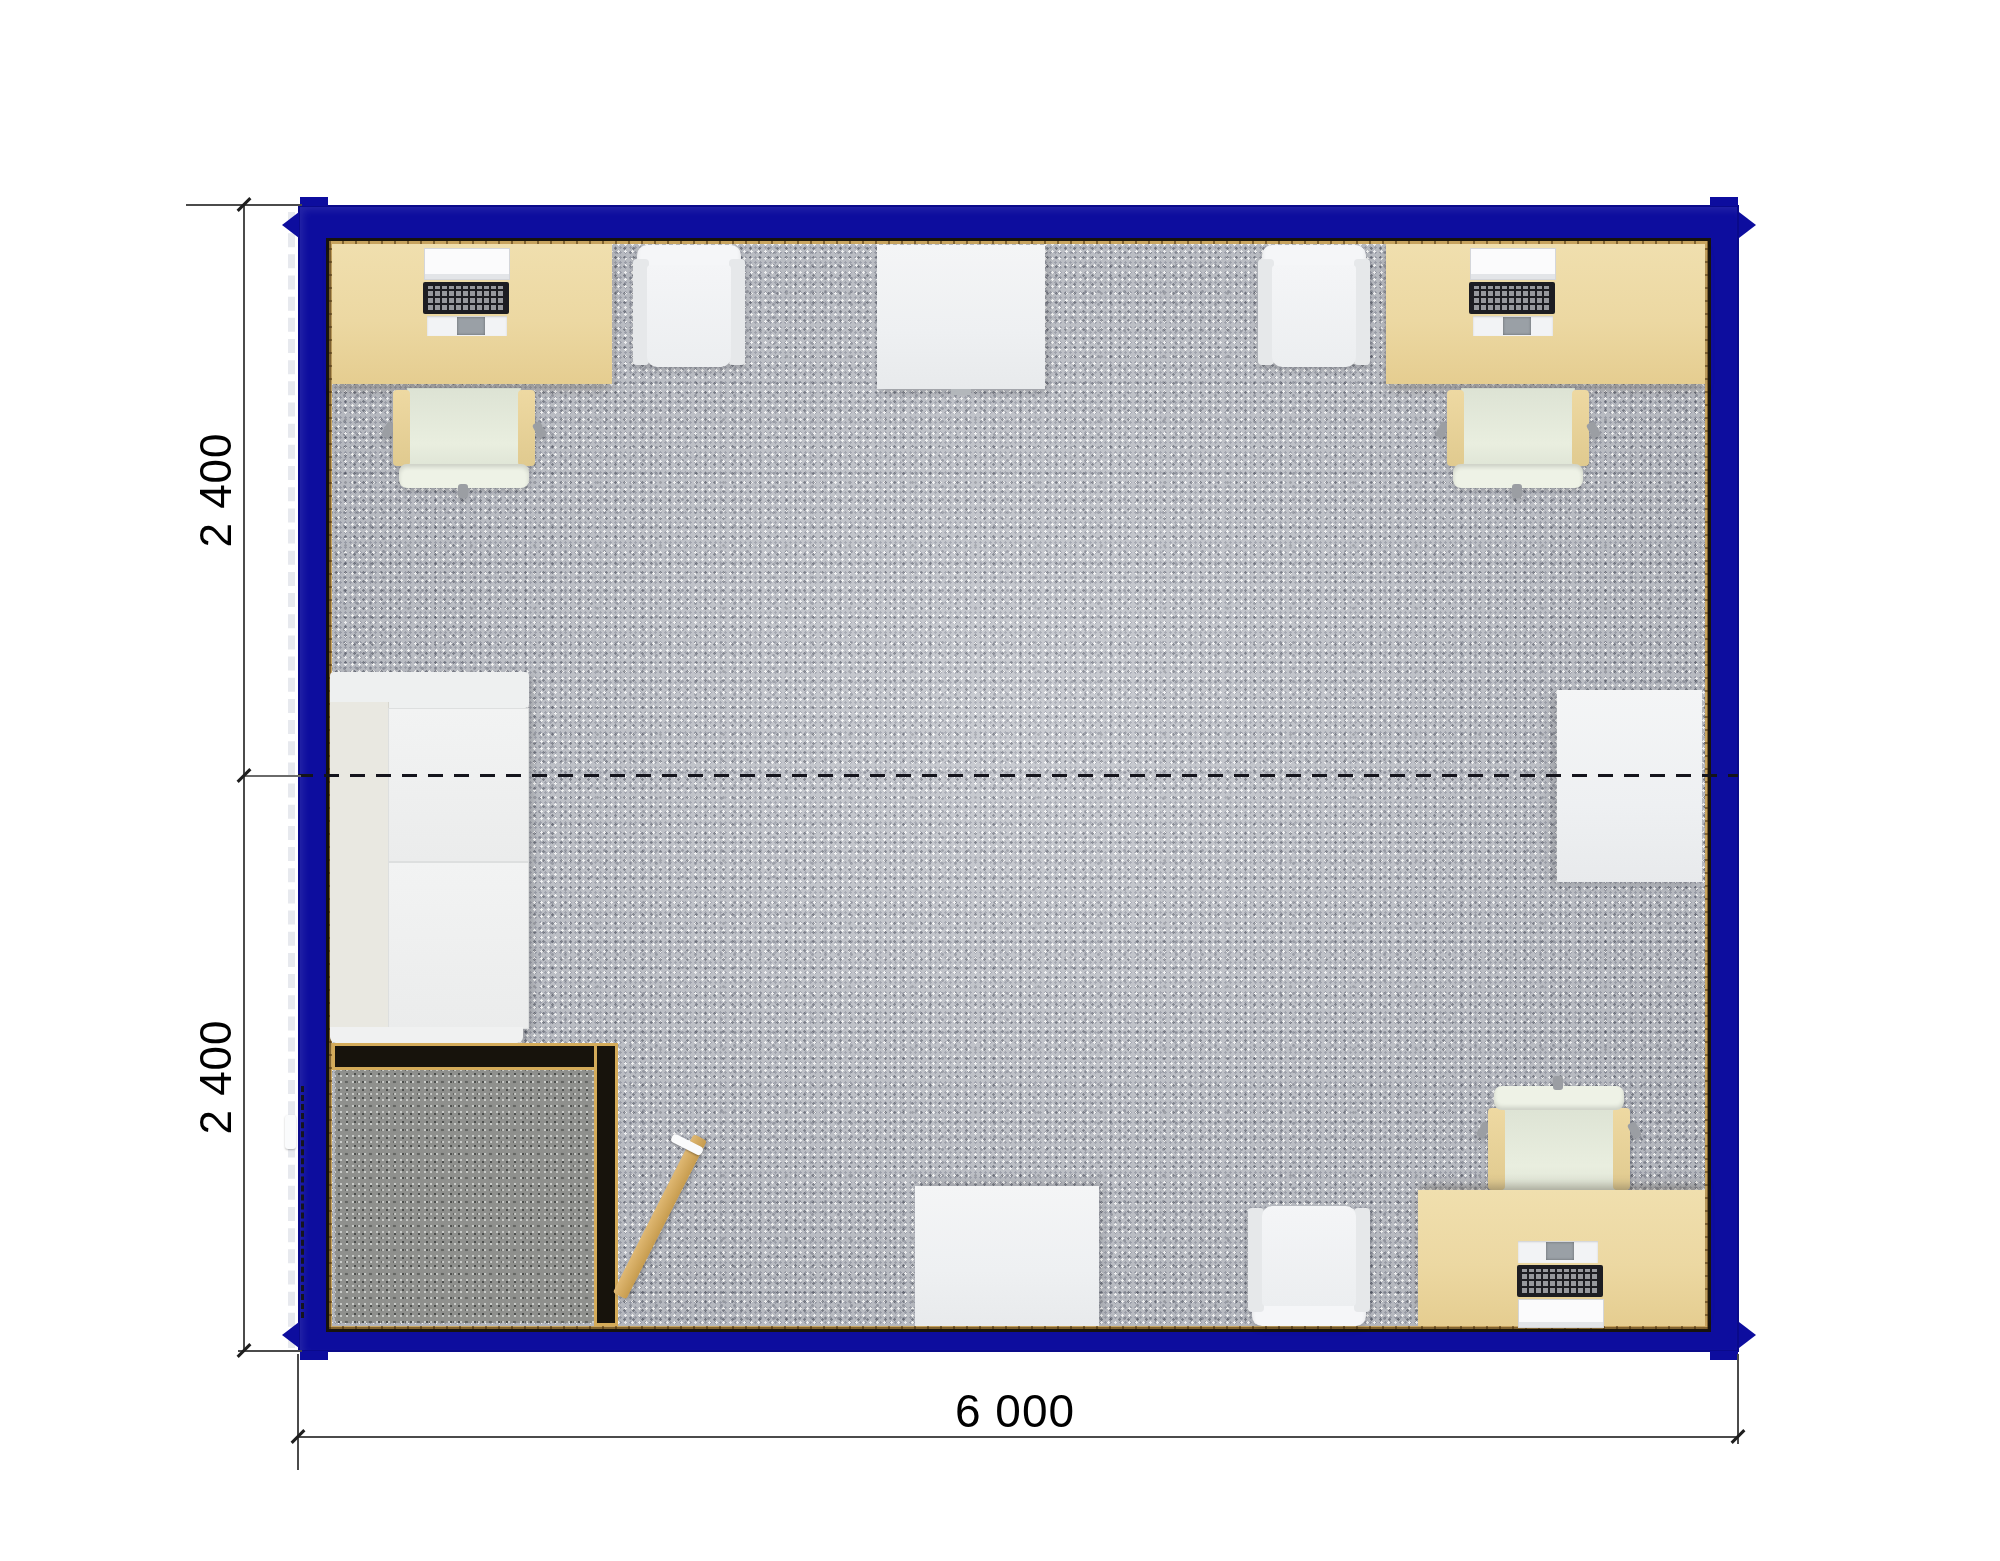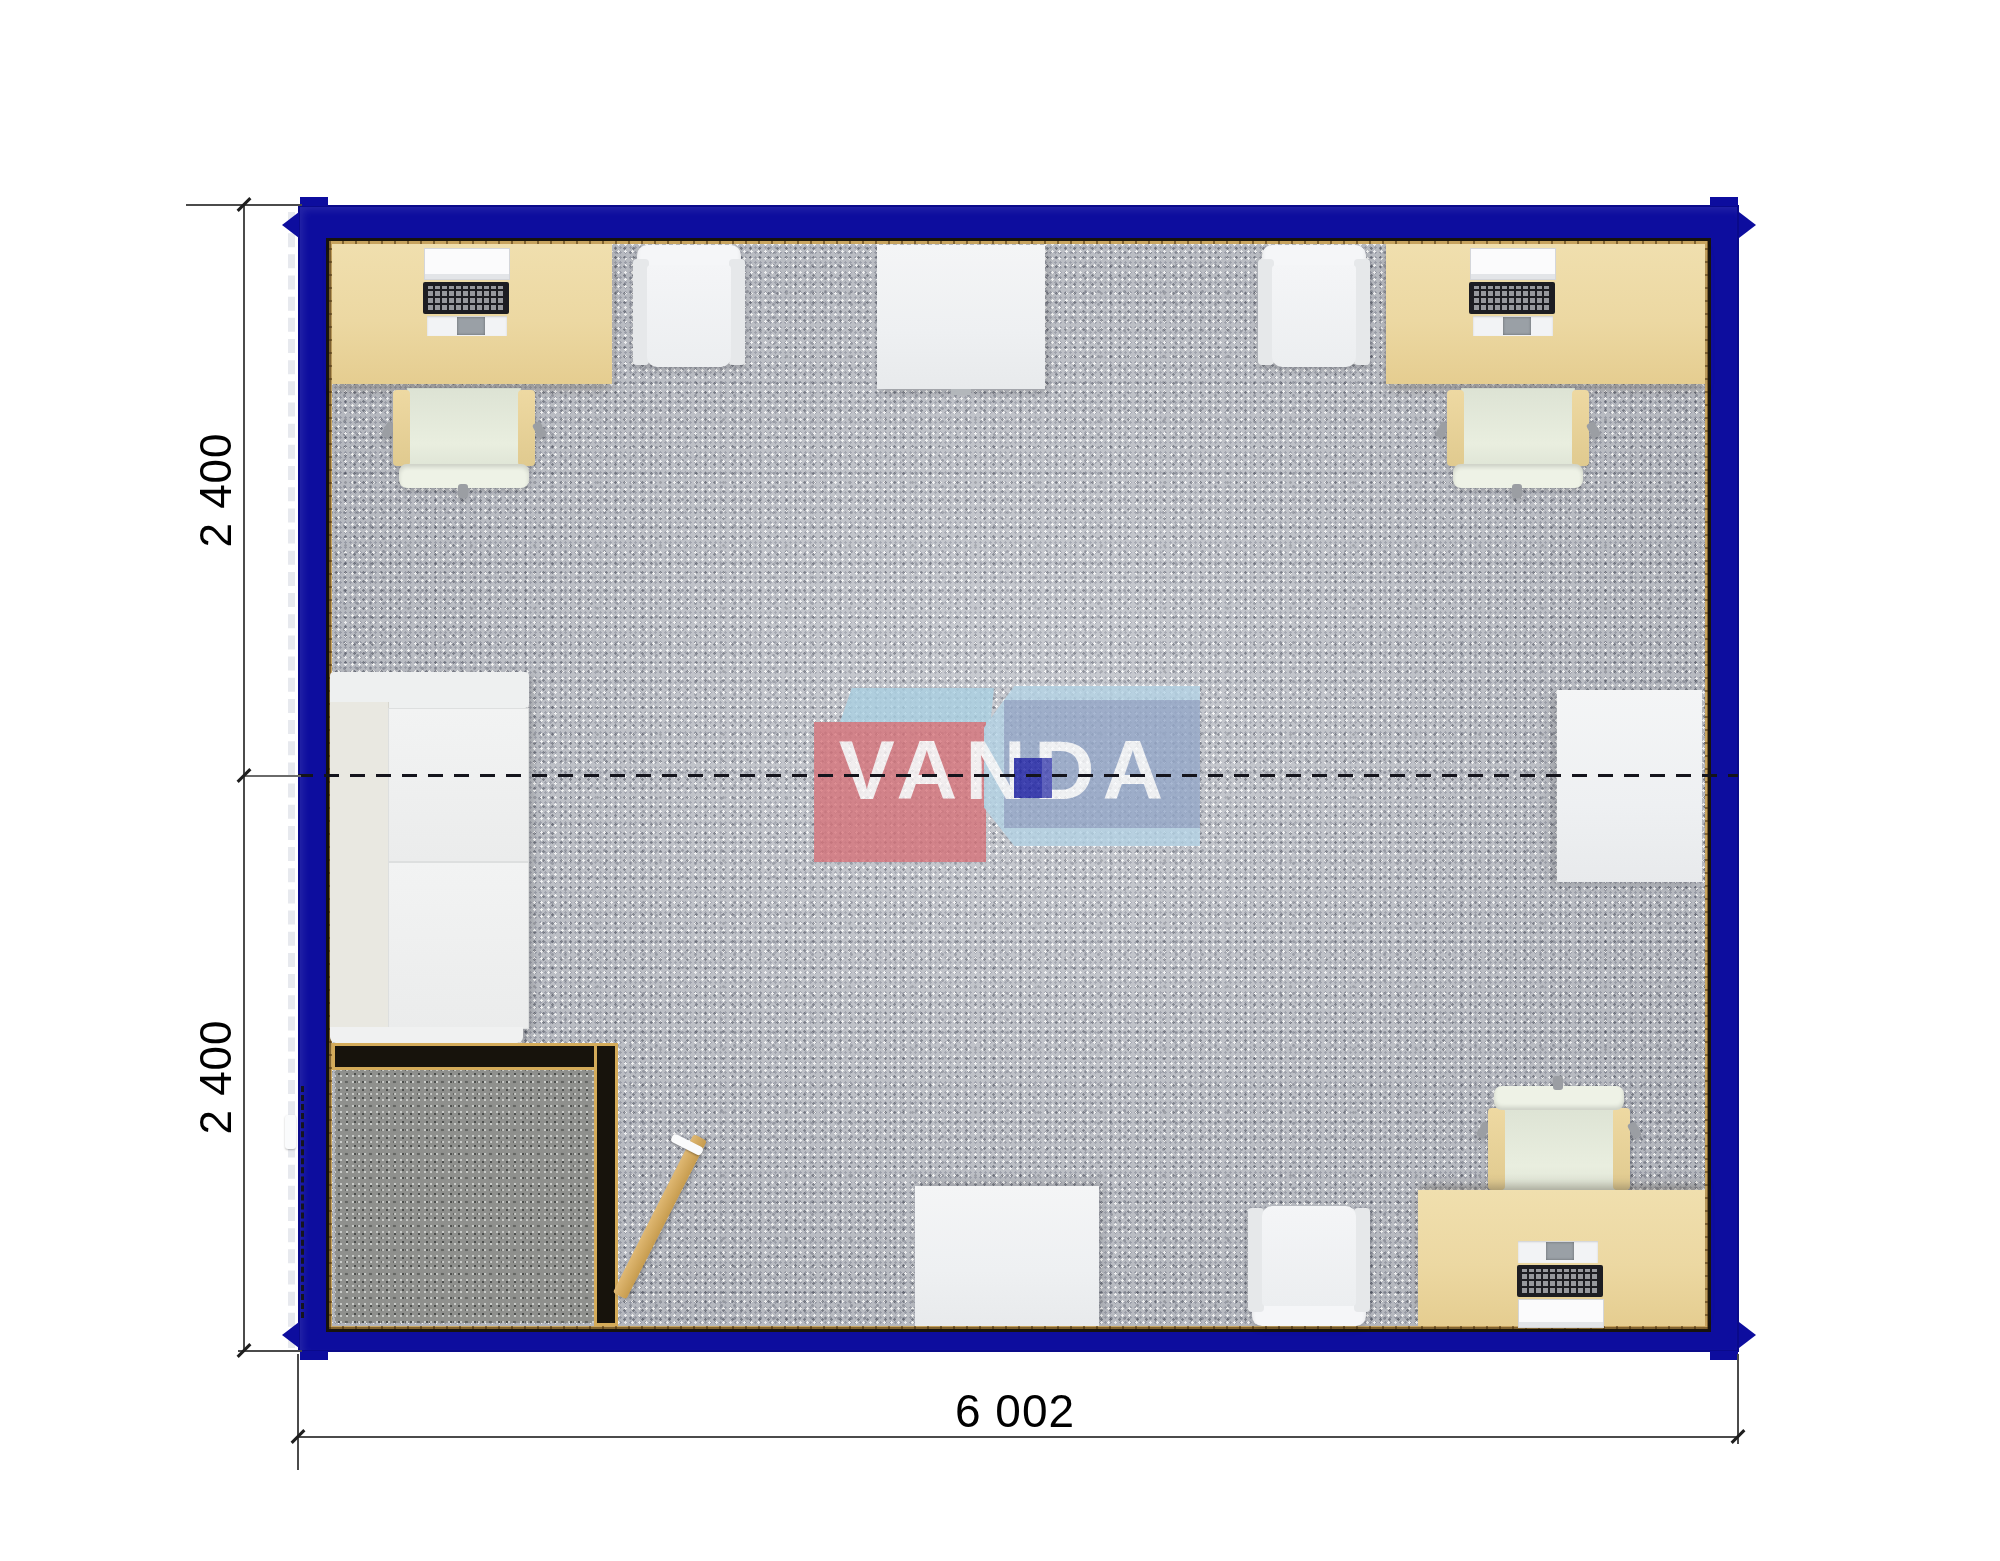--- a/index.html
+++ b/index.html
@@ -224,28 +224,20 @@
 
   <div class="wtable" style="left:915px;top:1186px;width:184px;height:140px;box-shadow:3px -4px 8px rgba(0,0,0,0.15);"></div>
 
   <div class="chair-white down" style="left:1248px;top:1204px;width:122px;height:122px;">
     <div class="cw-back"></div>
     <div class="cw-arm l"></div>
     <div class="cw-arm r"></div>
     <div class="cw-seat"></div>
   </div>
 
-  <div class="logo">
-    <div class="logo-flap"></div>
-    <div class="logo-red"></div>
-    <div class="logo-blue-outer"></div>
-    <div class="logo-blue-inner"></div>
-    <div class="logo-text">VANDA</div>
-    <div class="logo-square"></div>
-  </div>
 
   <div class="dash-line"></div>
 
   <div class="dash-door"></div>
   <div class="abs" style="left:285px;top:1115px;width:11px;height:34px;background:#fafbfc;border-radius:3px;box-shadow:0 1px 2px rgba(0,0,0,0.25);"></div>
 
   <div class="abs dim" style="left:243px;top:204px;width:2px;height:1148px;"></div>
   <div class="abs dim" style="left:186px;top:204px;width:116px;height:2px;"></div>
   <div class="abs dim" style="left:243px;top:775px;width:58px;height:2px;background:#6a6a6a;"></div>
   <div class="abs dim" style="left:238px;top:1350px;width:64px;height:2px;"></div>
@@ -253,15 +245,15 @@
   <div class="tick" style="left:235px;top:774px;"></div>
   <div class="tick" style="left:235px;top:1349px;"></div>
   <div class="dim-label rot" style="left:133px;top:468px;width:160px;height:44px;">2 400</div>
   <div class="dim-label rot" style="left:133px;top:1055px;width:160px;height:44px;">2 400</div>
 
   <div class="abs dim" style="left:297px;top:1436px;width:1441px;height:2px;"></div>
   <div class="abs dim" style="left:297px;top:1354px;width:2px;height:116px;"></div>
   <div class="abs dim" style="left:1737px;top:1354px;width:2px;height:90px;"></div>
   <div class="tick" style="left:289px;top:1435px;"></div>
   <div class="tick" style="left:1729px;top:1435px;"></div>
-  <div class="dim-label" style="left:915px;top:1384px;width:200px;font-size:46px;">6 002</div>
+  <div class="dim-label" style="left:915px;top:1384px;width:200px;font-size:46px;">6 000</div>
 
 </div>
 
 </body></html>

